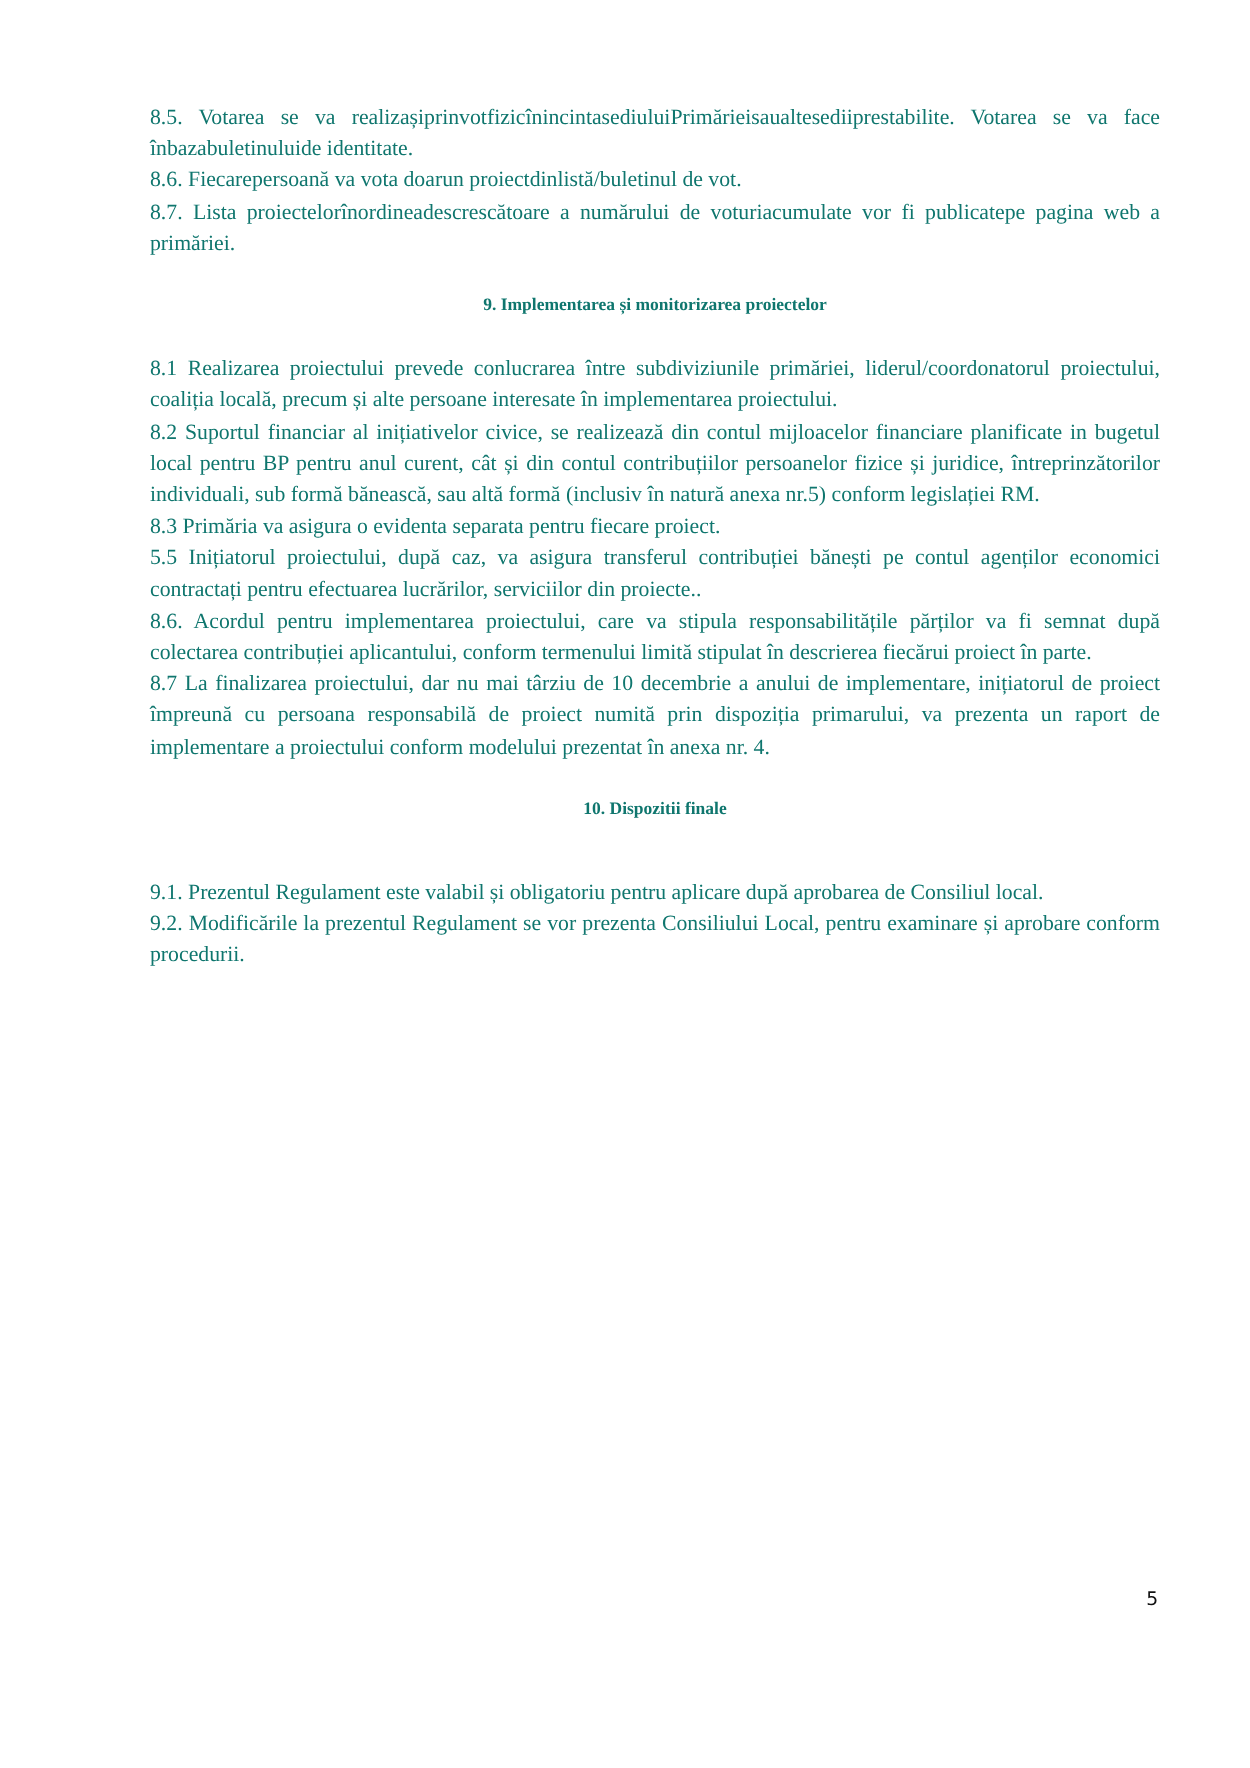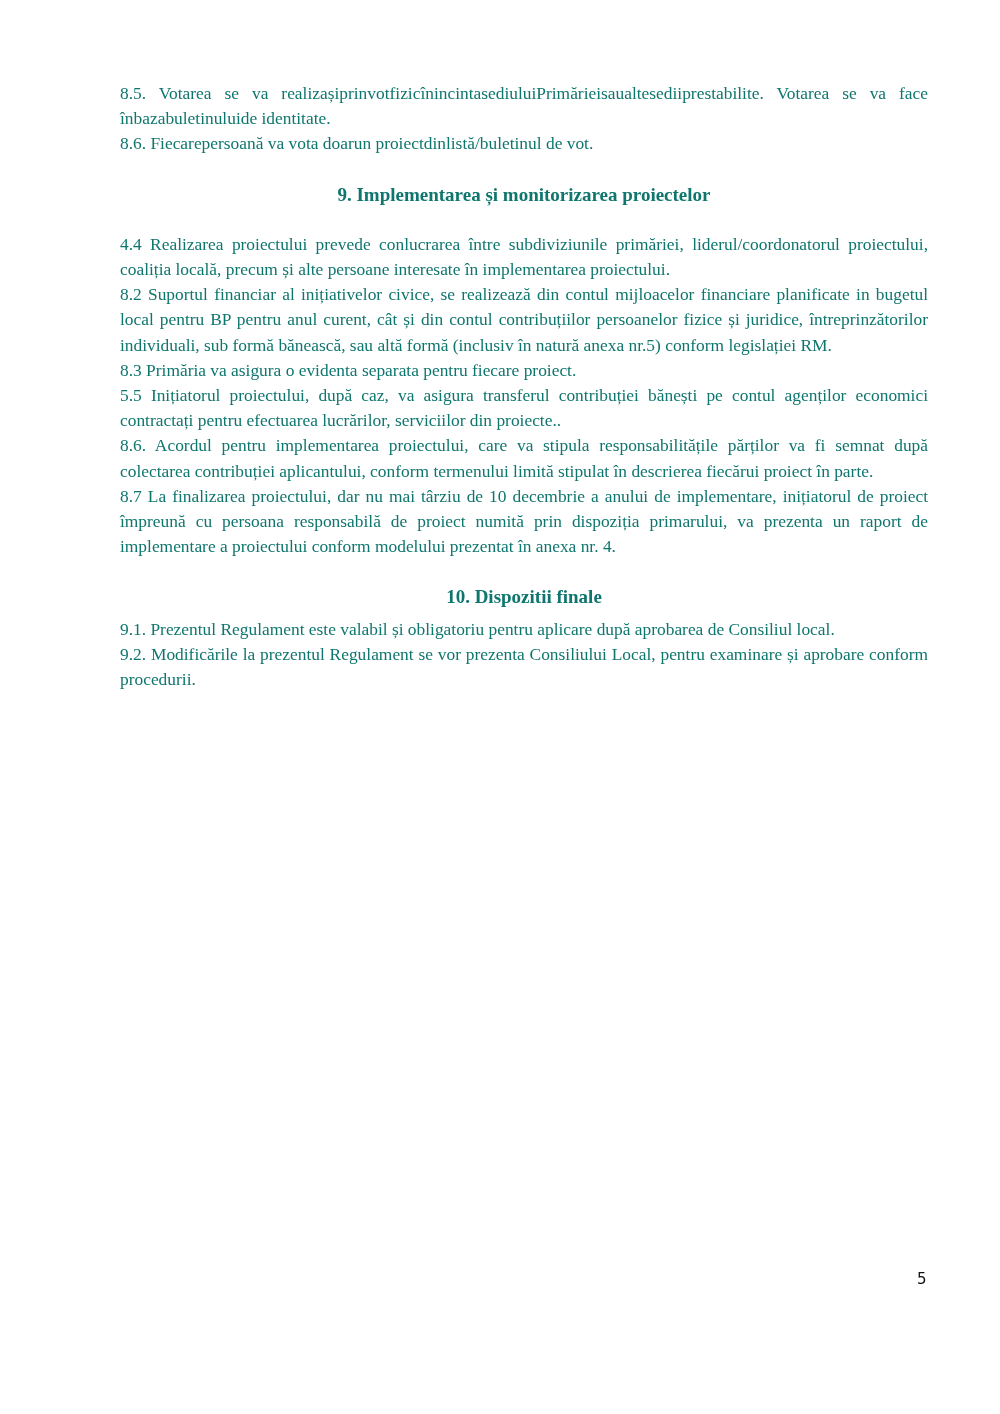--- a/index.html
+++ b/index.html
@@ -4,39 +4,40 @@
 <style>
   html, body { margin: 0; padding: 0; background: #ffffff; }
   body { width: 1000px; height: 1414px; position: relative; overflow: hidden; }
   .page {
     position: absolute; left: 120px; top: 81px; width: 808px;
     font-family: "Liberation Serif", serif; font-size: 17.4px; line-height: 25.2px;
     color: #0f766e;
   }
   .para { margin: 0; text-align: justify; }
   .heading {
-    margin: 0; text-align: center; font-weight: bold; font-size: 19px;
+    margin: 0; text-align: center; font-weight: bold; font-size: 14px;
   }
   .h9 { margin-top: 25px; margin-bottom: 25px; }
-  .h10 { margin-top: 25px; margin-bottom: 7px; text-align: center; }
+  .h10 { margin-top: 25px; margin-bottom: 41px; text-align: center; }
   .page-number {
     position: absolute; left: 917px; top: 1270px;
     font-family: "DejaVu Sans", sans-serif; font-size: 15px; color: #111111;
   }
 </style>
 </head>
 <body>
 
 <div class="page">
   <p class="para">8.5. Votarea se va realizașiprinvotfizicînincintasediuluiPrimărieisaualtesediiprestabilite. Votarea se va face înbazabuletinuluide identitate.</p>
   <p class="para">8.6. Fiecarepersoană va vota doarun proiectdinlistă/buletinul de vot.</p>
+  <p class="para">8.7. Lista proiectelorînordineadescrescătoare a numărului de voturiacumulate vor fi publicatepe pagina web a primăriei.</p>
 
   <h2 class="heading h9">9. Implementarea și monitorizarea proiectelor</h2>
 
-  <p class="para">4.4 Realizarea proiectului prevede conlucrarea între subdiviziunile primăriei, liderul/coordonatorul proiectului, coaliția locală, precum și alte persoane interesate în implementarea proiectului.</p>
+  <p class="para">8.1 Realizarea proiectului prevede conlucrarea între subdiviziunile primăriei, liderul/coordonatorul proiectului, coaliția locală, precum și alte persoane interesate în implementarea proiectului.</p>
   <p class="para">8.2 Suportul financiar al inițiativelor civice, se realizează din contul mijloacelor financiare planificate in bugetul local pentru BP pentru anul curent, cât și din contul contribuțiilor persoanelor fizice și juridice, întreprinzătorilor individuali, sub formă bănească, sau altă formă (inclusiv în natură anexa nr.5) conform legislației RM.</p>
   <p class="para">8.3 Primăria va asigura o evidenta separata pentru fiecare proiect.</p>
   <p class="para">5.5 Inițiatorul proiectului, după caz, va asigura transferul contribuției bănești pe contul agenților economici contractați pentru efectuarea lucrărilor, serviciilor din proiecte..</p>
   <p class="para">8.6. Acordul pentru implementarea proiectului, care va stipula responsabilitățile părților va fi semnat după colectarea contribuției aplicantului, conform termenului limită stipulat în descrierea fiecărui proiect în parte.</p>
   <p class="para">8.7 La finalizarea proiectului, dar nu mai târziu de 10 decembrie a anului de implementare, inițiatorul de proiect împreună cu persoana responsabilă de proiect numită prin dispoziția primarului, va prezenta un raport de implementare a proiectului conform modelului prezentat în anexa nr. 4.</p>
 
   <h2 class="heading h10">10. Dispozitii finale</h2>
 
   <p class="para">9.1. Prezentul Regulament este valabil și obligatoriu pentru aplicare după aprobarea de Consiliul local.</p>
   <p class="para">9.2. Modificările la prezentul Regulament se vor prezenta Consiliului Local, pentru examinare și aprobare conform procedurii.</p>

